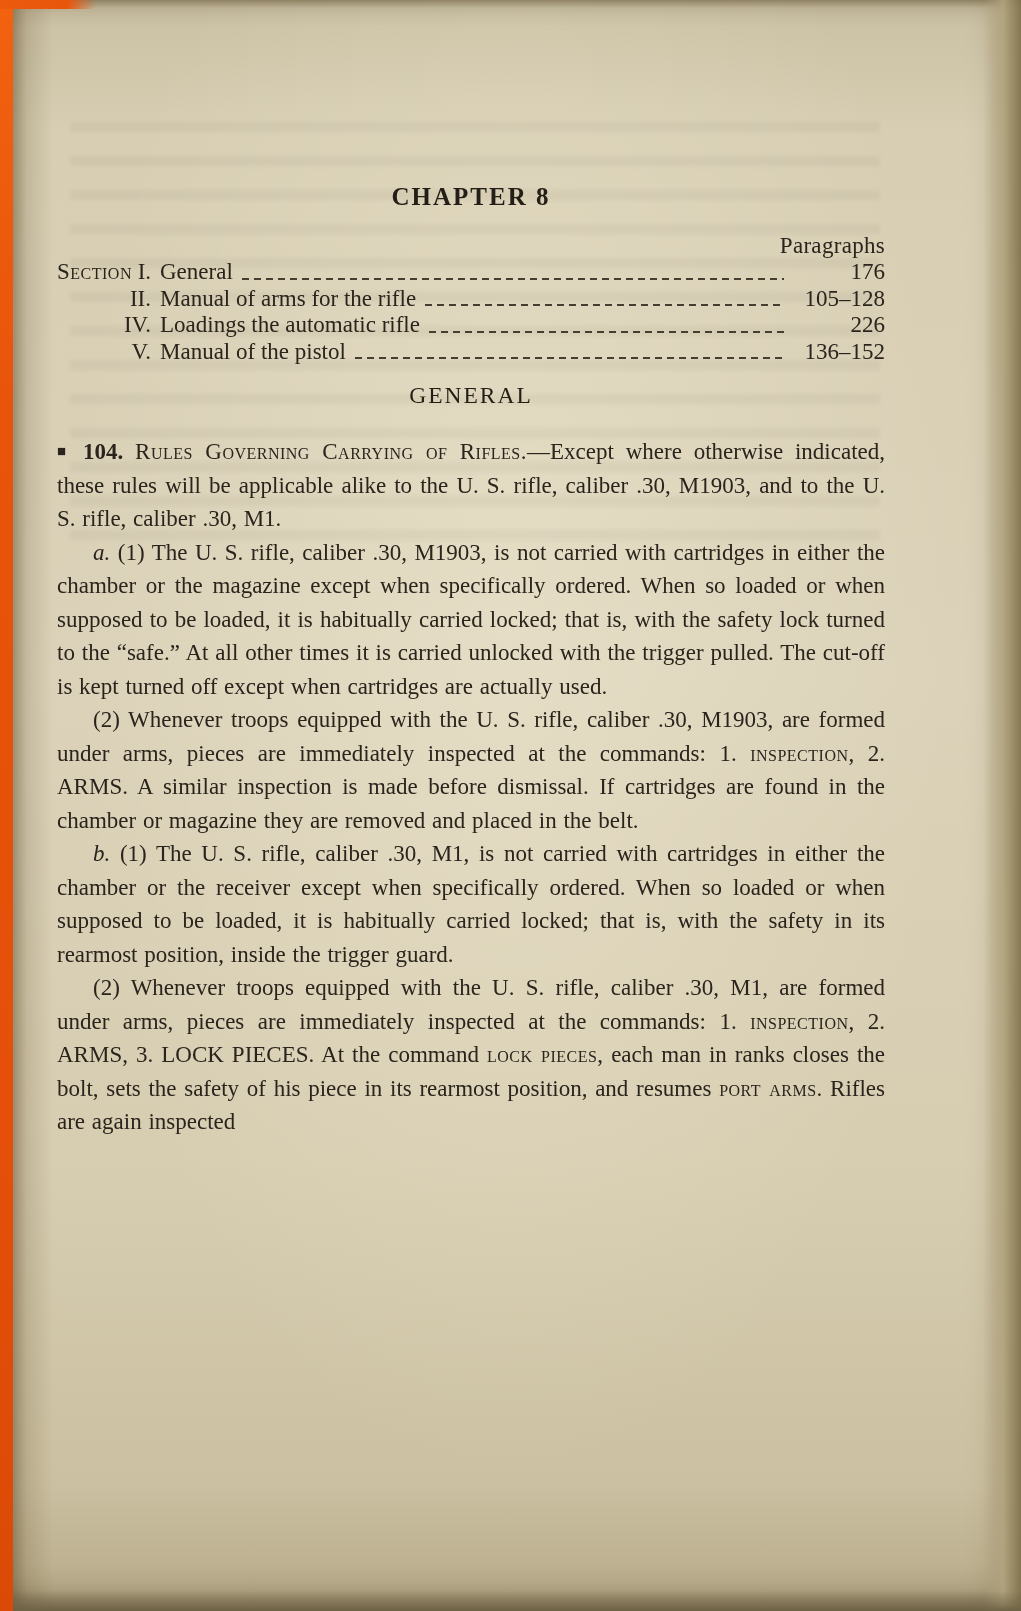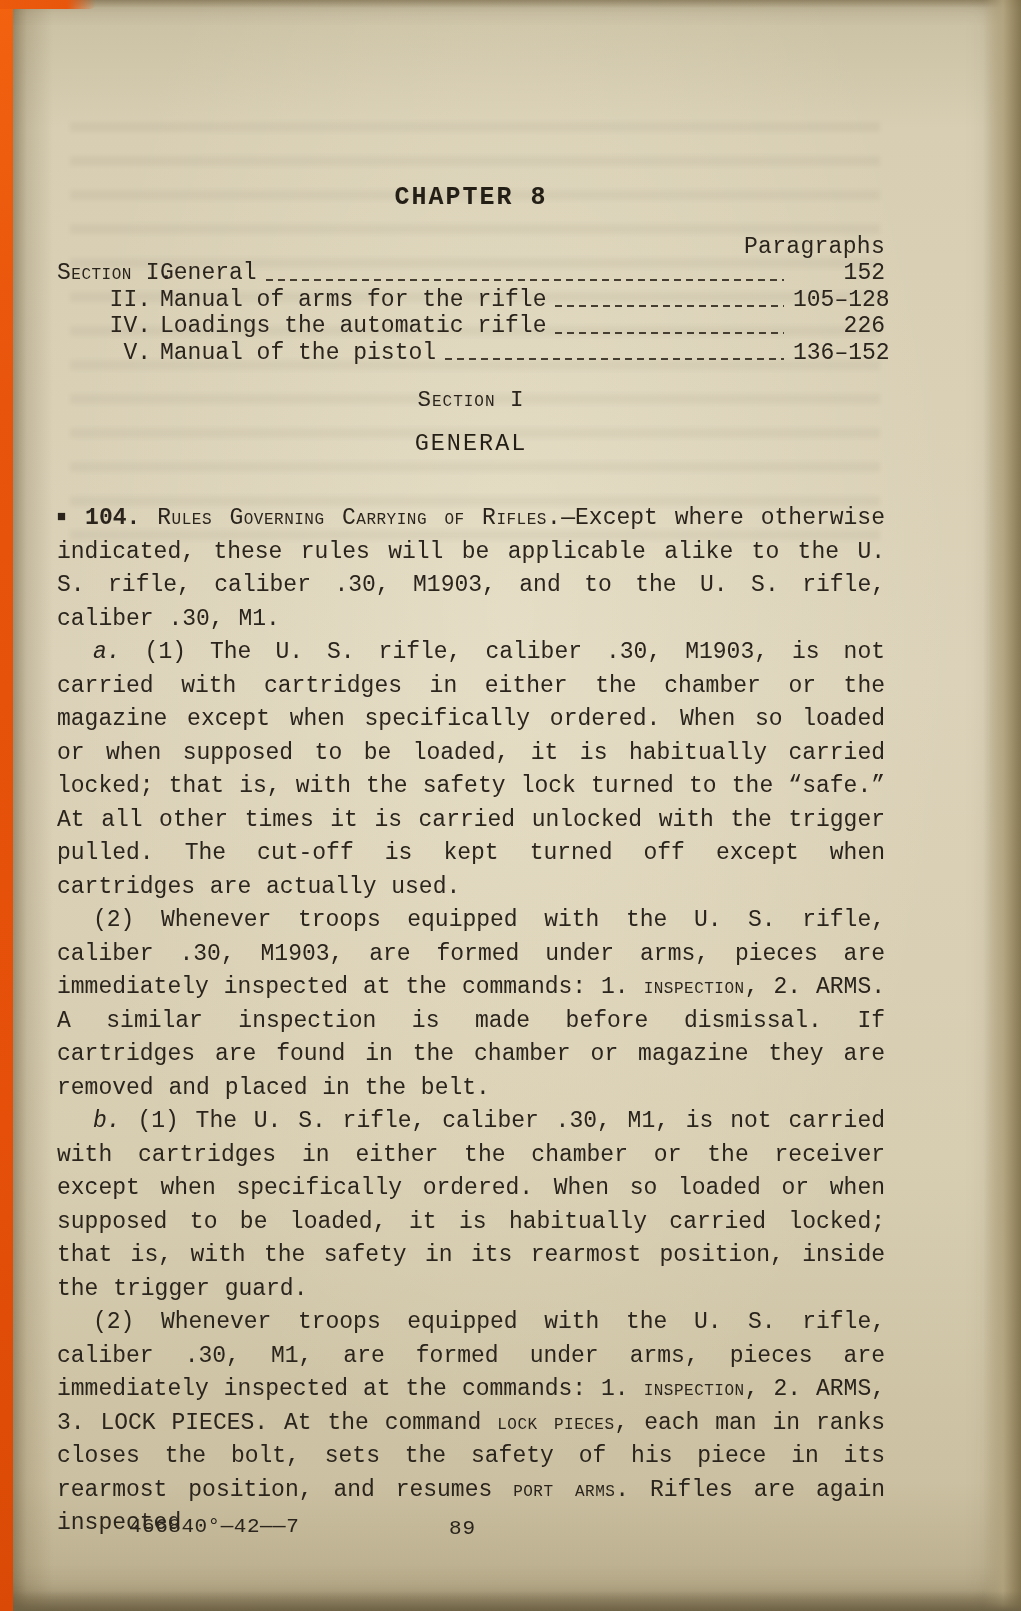--- a/index.html
+++ b/index.html
@@ -2,21 +2,21 @@
 <html><head>
 <meta charset="utf-8">
 <title>Manual Page</title>
 <style>
   html,body{margin:0;padding:0;background:#6f6346;}
   .page{
     position:relative;
     width:1021px;height:1611px;
     margin:0;
     overflow:hidden;
-    font-family:Liberation Mono, monospace;
+    font-family:Liberation Serif, serif;
     color:#2a241c;
     background:
       radial-gradient(ellipse at 50% 38%, rgba(255,250,228,0.28), rgba(255,250,228,0) 62%),
       linear-gradient(180deg,#c9bfa2 0%,#d7ceb3 8%,#dbd2b9 42%,#d7cdb1 72%,#cbc0a1 92%,#b5a988 100%);
   }
   
   .binding-stripe{position:absolute;left:0;top:0;width:13px;height:100%;
     background:linear-gradient(180deg,#f2620f,#e8540c 25%,#e54f09 70%,#da4a06);z-index:6;}
   .binding-top{position:absolute;left:0;top:0;width:96px;height:9px;
     background:linear-gradient(90deg,#ec5a0e,#e8560c 70%,rgba(232,86,12,0));z-index:6;border-radius:0 0 6px 0;}
@@ -41,21 +41,21 @@
   .toc-colhead{text-align:right;line-height:26px;letter-spacing:.3px;}
   .toc-row{display:flex;align-items:flex-start;line-height:26.5px;}
   .toc-num{width:94px;flex:0 0 94px;text-align:right;white-space:nowrap;}
   .toc-title{margin-left:9px;white-space:nowrap;}
   .toc-leader{flex:1 1 auto;align-self:flex-end;height:2px;margin:0 9px 6px 9px;
     background:repeating-linear-gradient(90deg,#453e31 0 7px,transparent 7px 12px);}
   .toc-pages{flex:0 0 92px;width:92px;text-align:right;white-space:nowrap;}
   .sc{font-variant:small-caps;letter-spacing:.5px;}
   .sec-head{margin-top:21px;text-align:center;font-size:22.5px;letter-spacing:1px;}
   .gen-head{margin-top:17px;text-align:center;font-size:23.5px;letter-spacing:2px;color:#241f16;}
-  .body-block{margin-top:44px;}
+  .body-block{margin-top:26px;}
   .para{margin:0;text-align:justify;font-size:23px;line-height:33.5px;text-indent:36px;
     word-spacing:1px;}
   .para.first{text-indent:0;}
   .square{font-size:15px;vertical-align:3px;letter-spacing:0;}
   .bnum{font-weight:bold;}
   .it{font-style:italic;}
   .footer{position:absolute;left:57px;top:1515px;width:828px;height:30px;z-index:3;font-size:21px;}
   .pcode{position:absolute;left:72px;top:0;letter-spacing:.5px;}
   .pnum{position:absolute;left:392px;top:2px;letter-spacing:1px;}
 </style>
@@ -71,21 +71,21 @@
     <div class="chapter">CHAPTER 8</div>
 
 
     <div class="toc">
       <div class="toc-colhead">Paragraphs</div>
 
       <div class="toc-row">
         <span class="toc-num"><span class="sc">Section</span> <span>I.</span></span>
         <span class="toc-title">General</span>
         <span class="toc-leader"></span>
-        <span class="toc-pages">152</span>
+        <span class="toc-pages">176</span>
       </div>
 
       <div class="toc-row">
         <span class="toc-num"><span>II.</span></span>
         <span class="toc-title">Manual of arms for the rifle</span>
         <span class="toc-leader"></span>
         <span class="toc-pages">105–128</span>
       </div>
 
 
@@ -97,43 +97,38 @@
       </div>
 
       <div class="toc-row">
         <span class="toc-num"><span>V.</span></span>
         <span class="toc-title">Manual of the pistol</span>
         <span class="toc-leader"></span>
         <span class="toc-pages">136–152</span>
       </div>
     </div>
 
-    <div class="sec-head sc">Section I</div>
 
     <div class="gen-head">GENERAL</div>
 
     <div class="body-block">
 
       <p class="para first"><span class="square">■</span> <span class="bnum">104.</span> <span class="sc">Rules Governing Carrying of Rifles.</span><span>—Except where otherwise indicated, these rules will be applicable alike to the U. S. rifle, caliber .30, M1903, and to the U. S. rifle, caliber .30, M1.</span></p>
 
       <p class="para"><span class="it">a.</span> <span>(1) The U. S. rifle, caliber .30, M1903, is not carried with cartridges in either the chamber or the magazine except when specifically ordered. When so loaded or when supposed to be loaded, it is habitually carried locked; that is, with the safety lock turned to the “safe.” At all other times it is carried unlocked with the trigger pulled. The cut-off is kept turned off except when cartridges are actually used.</span></p>
 
       <p class="para"><span>(2) Whenever troops equipped with the U. S. rifle, caliber .30, M1903, are formed under arms, pieces are immediately inspected at the commands: 1.</span> <span class="sc">inspection</span><span>, 2. ARMS. A similar inspection is made before dismissal. If cartridges are found in the chamber or magazine they are removed and placed in the belt.</span></p>
 
       <p class="para"><span class="it">b.</span> <span>(1) The U. S. rifle, caliber .30, M1, is not carried with cartridges in either the chamber or the receiver except when specifically ordered. When so loaded or when supposed to be loaded, it is habitually carried locked; that is, with the safety in its rearmost position, inside the trigger guard.</span></p>
 
       <p class="para"><span>(2) Whenever troops equipped with the U. S. rifle, caliber .30, M1, are formed under arms, pieces are immediately inspected at the commands: 1.</span> <span class="sc">inspection</span><span>, 2. ARMS, 3. LOCK PIECES. At the command</span> <span class="sc">lock pieces</span><span>, each man in ranks closes the bolt, sets the safety of his piece in its rearmost position, and resumes</span> <span class="sc">port arms</span><span>. Rifles are again inspected</span></p>
 
     </div>
   </div>
 
-  <div class="footer">
-    <span class="pcode">466840°—42——7</span>
-    <span class="pnum">89</span>
-  </div>
 
   <div class="edge-left-shadow"></div>
   <div class="binding-stripe"></div>
   <div class="binding-top"></div>
   <div class="edge-right"></div>
   <div class="edge-bottom"></div>
   <div class="edge-top"></div>
   <div class="vignette"></div>
 
 </div>

